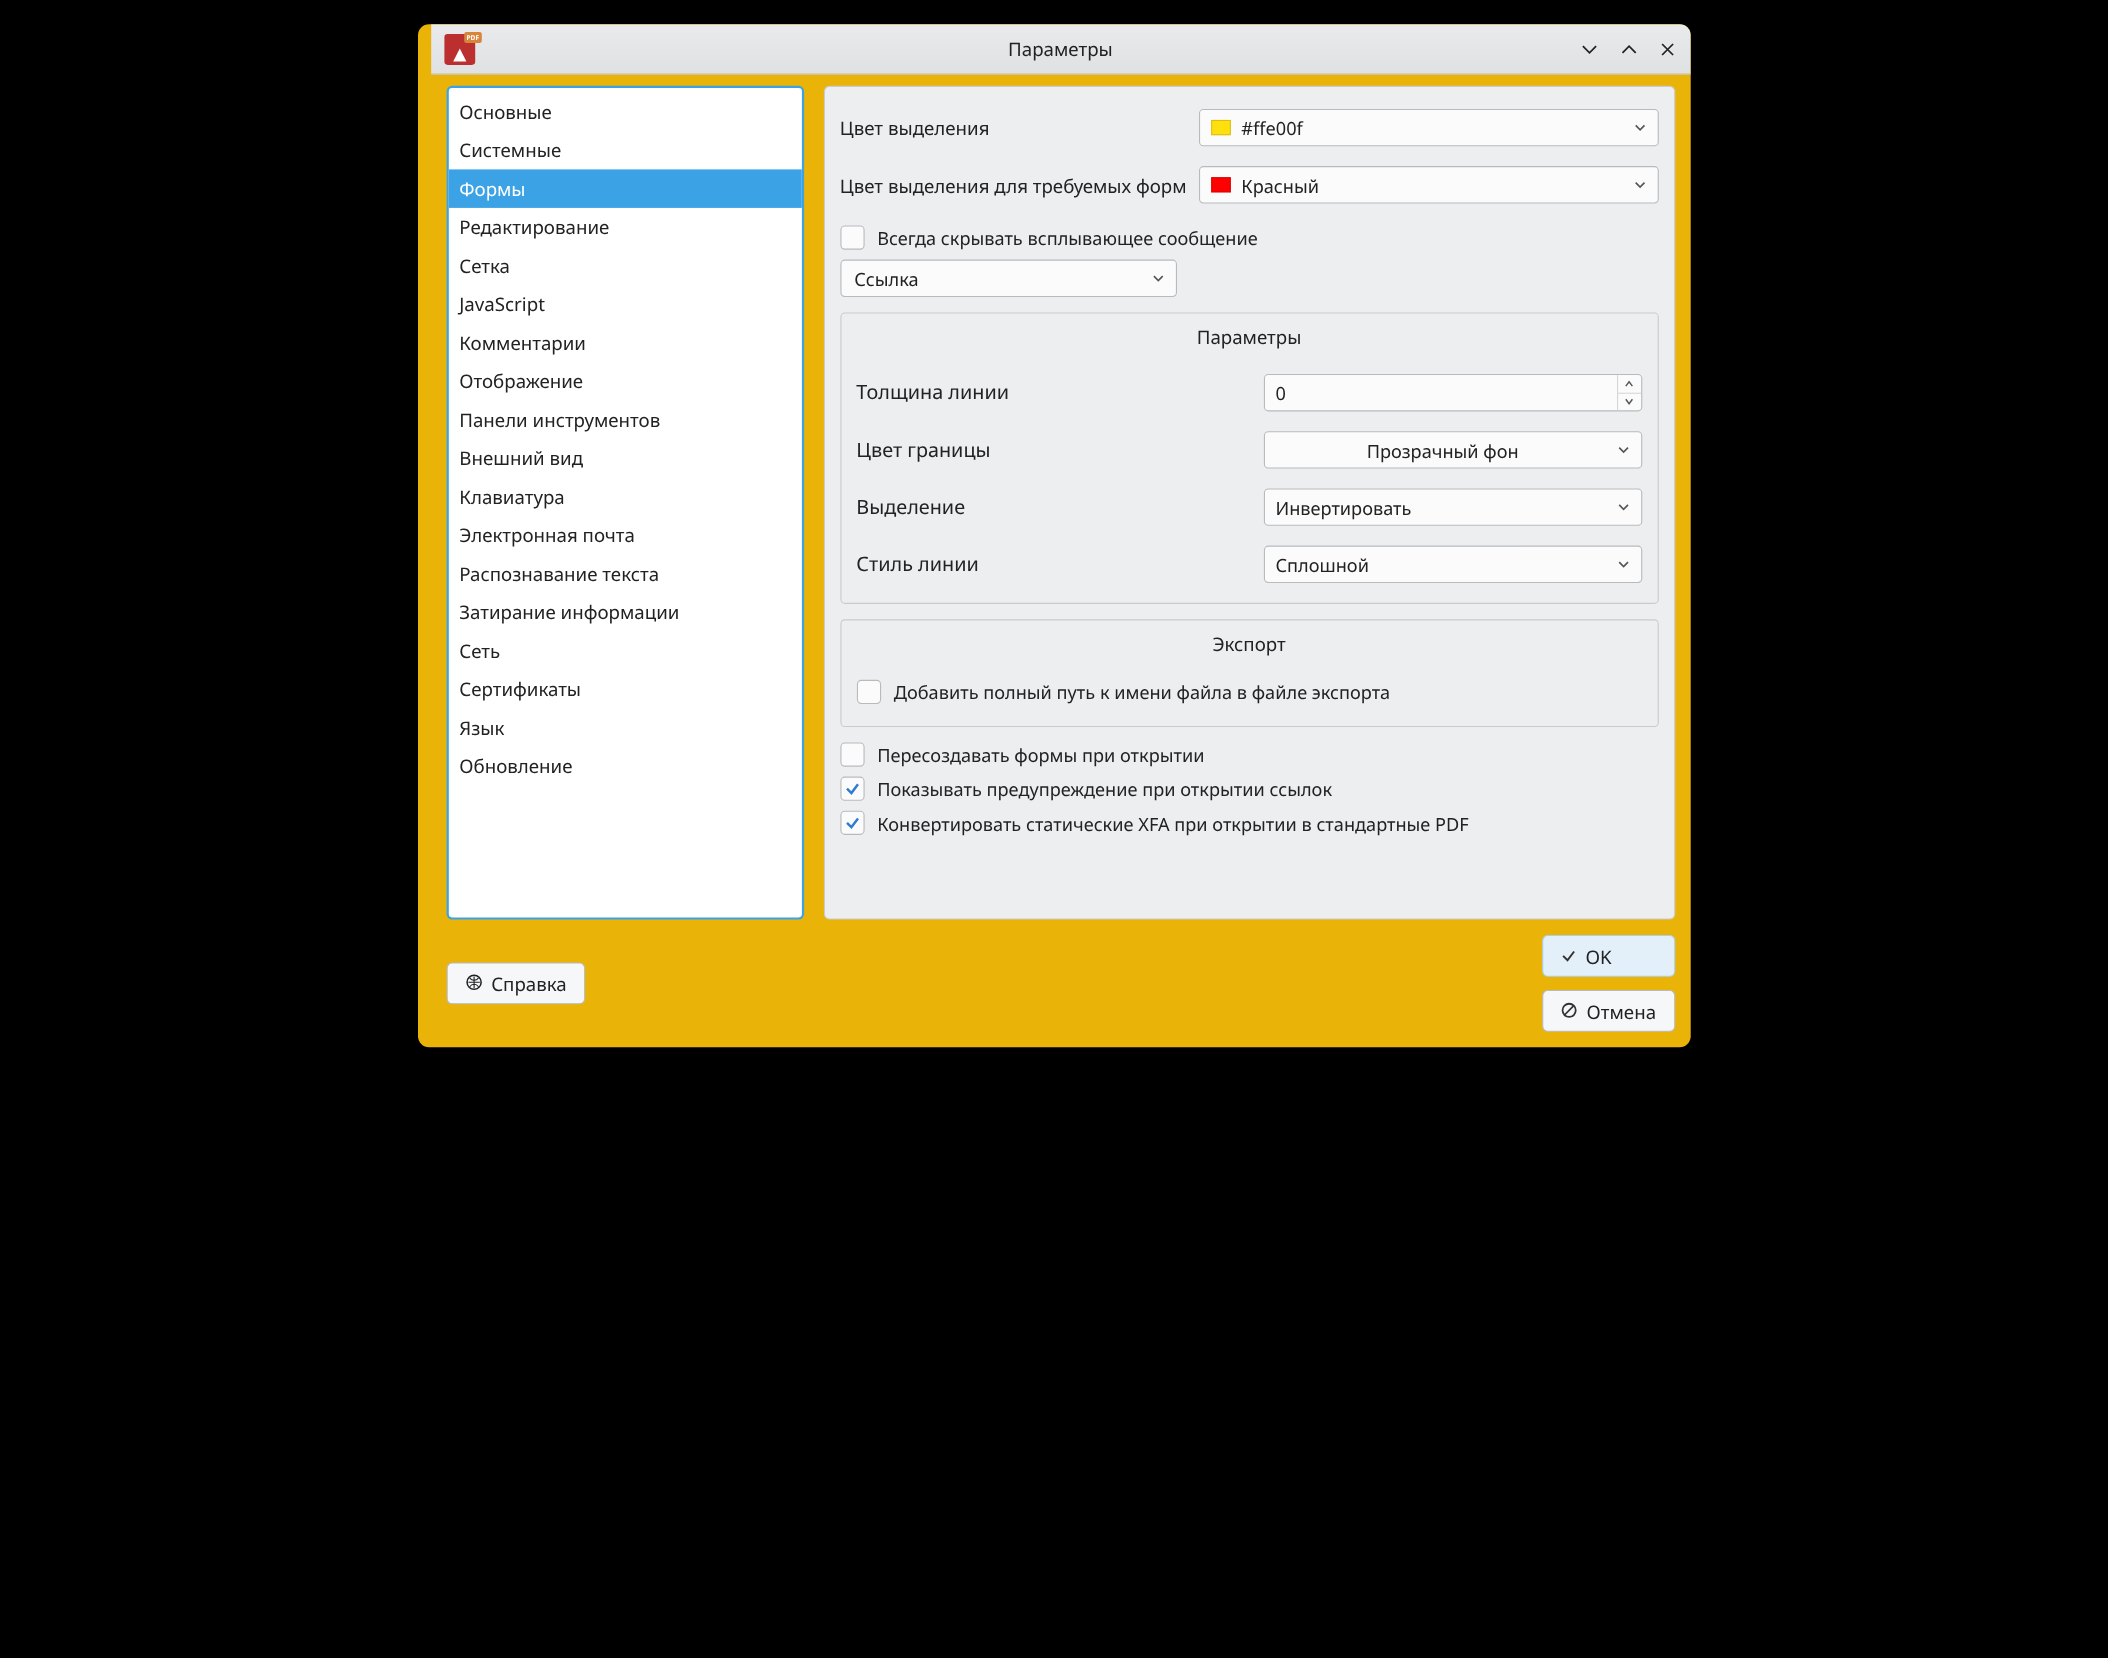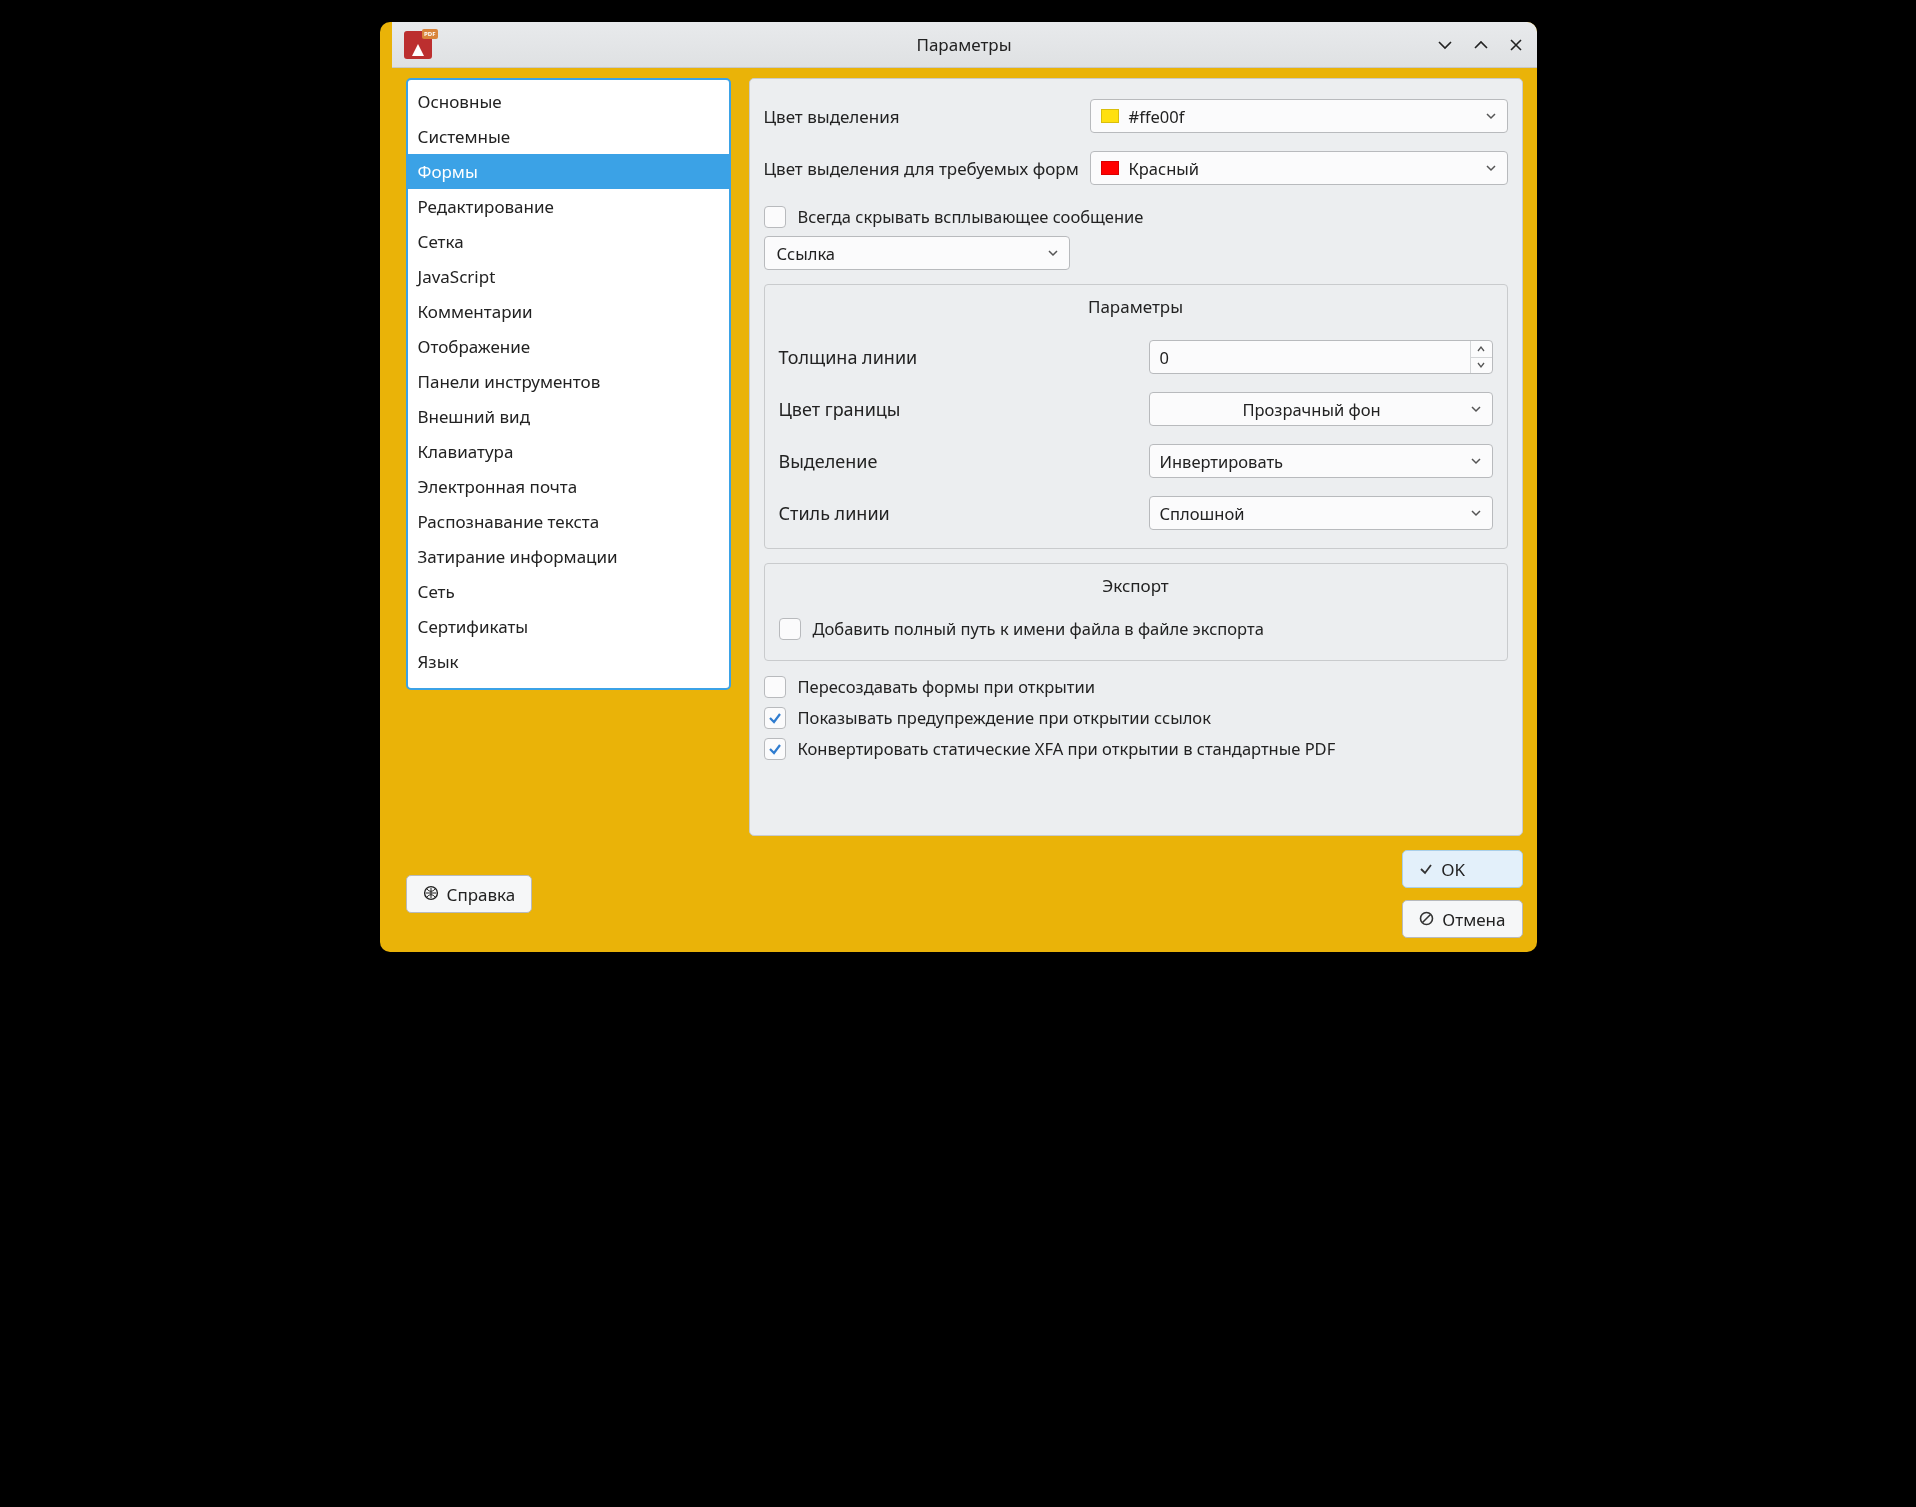--- a/index.html
+++ b/index.html
@@ -74,21 +74,21 @@
       display: flex;
       padding: 10px 14px 0 14px;
       gap: 18px;
     }
     .sidebar {
       width: 325px;
       border: 2px solid #3ba2e6;
       border-radius: 5px;
       background: #fff;
       padding-top: 4px;
-      height: 612px;
+      height: 758px;
       overflow: hidden;
     }
     .sidebar .item {
       padding: 6px 10px;
       font-size: 17px;
       cursor: pointer;
     }
     .sidebar .item.selected {
       background: #3ba2e6;
       color: #fff;
@@ -128,21 +128,21 @@
       margin-right: 10px;
       border: 1px solid rgba(0,0,0,.15);
     }
     .chev {
       position: absolute;
       right: 10px;
       pointer-events: none;
     }
     .chev svg { display:block; }
     .checkbox-row {
-      display: flex; align-items: center;
+      display: flex; align-items: flex-start;
       gap: 12px; margin: 8px 0;
     }
     .checkbox-row.top-gap { margin-top: 20px; }
     .chk {
       width: 22px; height: 22px;
       border: 1px solid #b8babd;
       border-radius: 4px;
       background: #fbfbfc;
       display: flex; align-items: center; justify-content: center;
       cursor: pointer;

